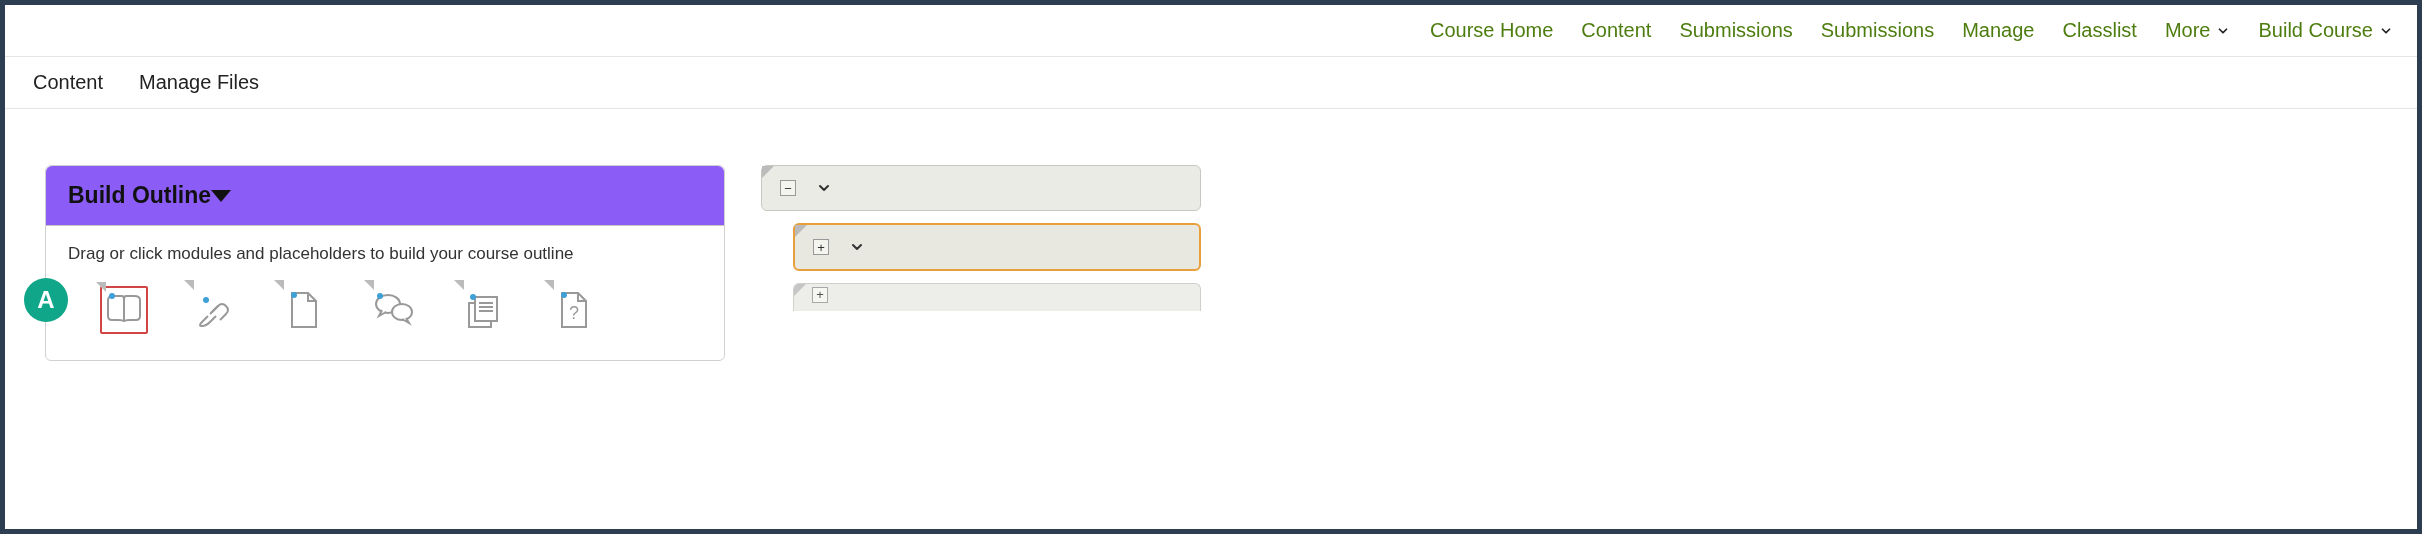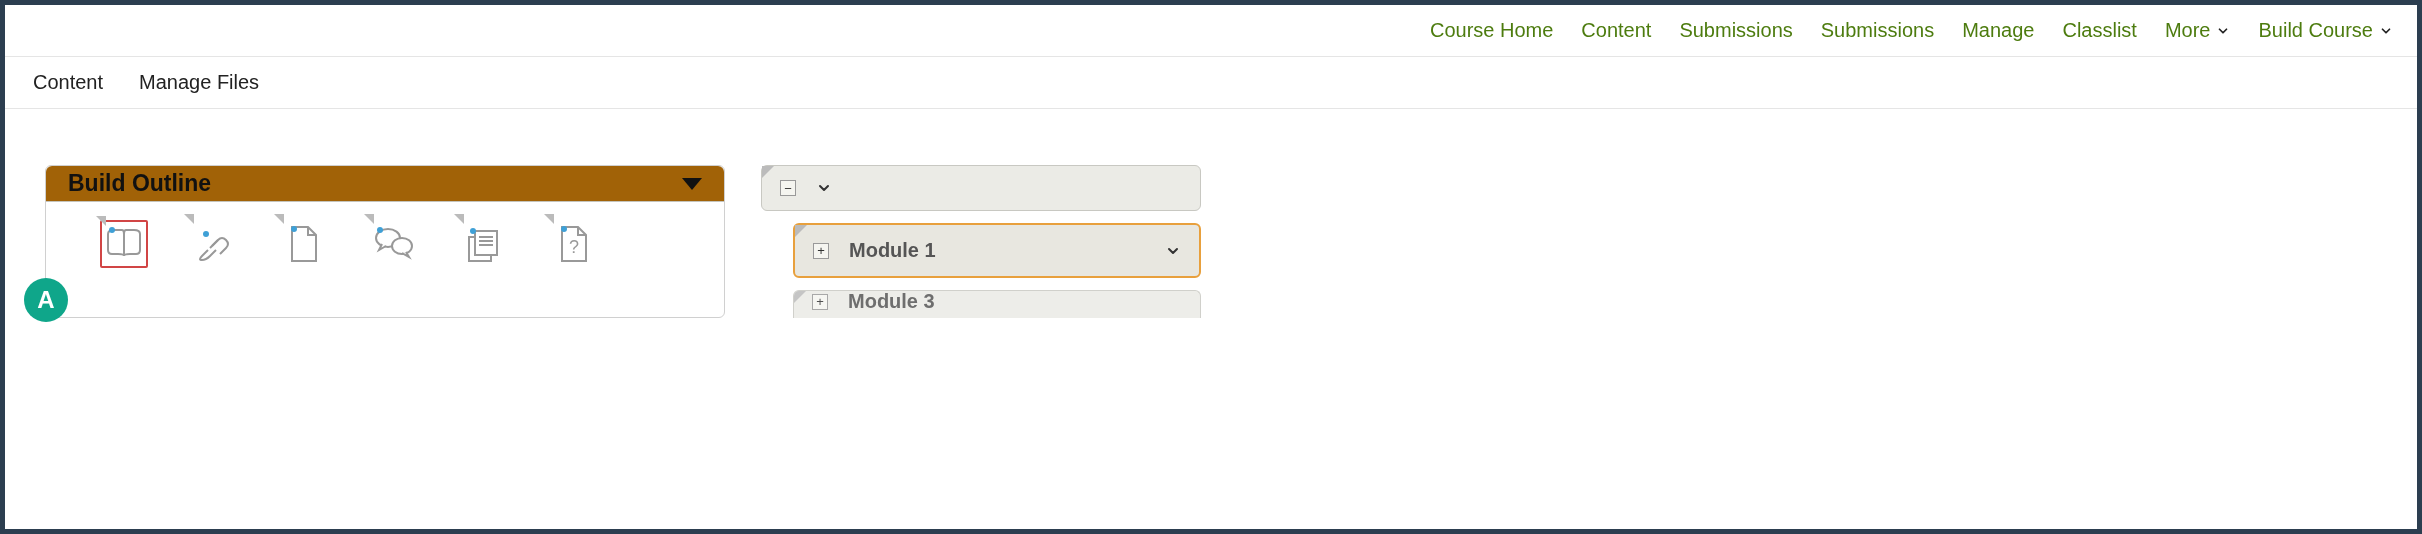--- a/index.html
+++ b/index.html
@@ -7,21 +7,21 @@
     .app { background: #fff; width: 100%; height: 100%; min-height: 524px; }
     .topnav { display: flex; justify-content: flex-end; align-items: center; padding: 14px 24px 14px 24px; gap: 28px; border-bottom: 1px solid #e5e5e5; }
     .topnav a { color: #4d7c0f; font-size: 20px; text-decoration: none; cursor: pointer; display: flex; align-items: center; gap: 6px; }
     .topnav a.dd { font-size: 20px; }
     .chevron { width: 14px; height: 14px; }
     .subnav { display: flex; align-items: flex-end; padding: 14px 28px 0 28px; gap: 36px; border-bottom: 1px solid #e5e5e5; }
     .subnav a { color: #222; font-size: 20px; text-decoration: none; cursor: pointer; padding-bottom: 14px; }
     .subnav a.active { color: #006fbf; font-weight: 600; border-bottom: 4px solid #006fbf; margin-bottom: -1px; }
     .content-area { display: flex; gap: 36px; padding: 56px 40px 0 40px; }
     .panel-left { flex: 0 0 680px; position: relative; border: 1px solid #d0d0d0; border-radius: 6px; overflow: visible; }
-    .panel-header { background: #a16207; padding: 4px 22px; display: flex; justify-content: space-between; align-items: center; border-bottom: 1px solid #c5c4bc; border-radius: 6px 6px 0 0; }
+    .panel-header { background: #8b5cf6; padding: 16px 22px; display: flex; align-items: center; border-bottom: 1px solid #c5c4bc; border-radius: 6px 6px 0 0; }
     .panel-header h2 { font-size: 23px; font-weight: 700; color: #111; }
     .panel-header .caret { width: 0; height: 0; border-left: 10px solid transparent; border-right: 10px solid transparent; border-top: 12px solid #111; }
     .panel-body { padding: 18px 22px 26px 22px; }
     .panel-body p { color: #333; font-size: 17px; margin-bottom: 22px; }
     .tool-row { display: flex; gap: 42px; padding-left: 32px; }
     .tool { position: relative; width: 48px; height: 48px; display: flex; align-items: center; justify-content: center; cursor: move; }
     .tool .corner { position: absolute; top: -6px; left: -6px; width: 0; height: 0; border-left: 10px solid transparent; border-bottom: 10px solid #bbb; transform: rotate(-90deg); }
     .tool svg { stroke: #999; fill: none; stroke-width: 2; }
     .tool.highlighted { border: 2px solid #d14545; border-radius: 2px; }
     .annotation { position: absolute; left: -22px; top: 112px; width: 44px; height: 44px; background: #0fa68a; border-radius: 50%; display: flex; align-items: center; justify-content: center; color: #fff; font-size: 24px; font-weight: 700; z-index: 5; }
@@ -66,20 +66,21 @@
   </nav>
 
   <div class="content-area">
     <div class="panel-left">
       <div class="annotation">A</div>
       <div class="panel-header">
         <h2>Build Outline</h2>
         <div class="caret"></div>
       </div>
       <div class="panel-body">
+        <p>Drag or click modules and placeholders to build your course outline</p>
         <div class="tool-row">
 
           <div class="tool highlighted">
             <div class="corner"></div>
             <svg width="40" height="36" viewBox="0 0 40 36">
               <path d="M4 8 Q4 4 10 4 L18 4 Q20 4 20 8 L20 30 Q20 28 14 28 L8 28 Q4 28 4 24 Z" fill="#fff" stroke="#999"></path>
               <path d="M36 8 Q36 4 30 4 L22 4 Q20 4 20 8 L20 30 Q20 28 26 28 L32 28 Q36 28 36 24 Z" fill="#fff" stroke="#999"></path>
               <circle cx="8" cy="4" r="3" fill="#3fa0d6" stroke="none"></circle>
             </svg>
           </div>
@@ -145,26 +146,24 @@
         <div class="corner-tri"></div>
         <span class="expand">−</span>
         <svg class="chev" viewBox="0 0 24 24">
             <path d="M6 9l6 6 6-6" stroke="#333" stroke-width="3" fill="none" stroke-linecap="round" stroke-linejoin="round"></path>
           </svg>
       </div>
 
       <div class="node child selected">
         <div class="corner-tri"></div>
         <span class="expand">+</span>
-        <span class="title">Module 1</span>
         <svg class="chev" viewBox="0 0 24 24">
             <path d="M6 9l6 6 6-6" stroke="#333" stroke-width="3" fill="none" stroke-linecap="round" stroke-linejoin="round"></path>
           </svg>
       </div>
 
       <div class="node child partial">
         <div class="corner-tri"></div>
         <span class="expand">+</span>
-        <span class="title">Module 3</span>
       </div>
     </div>
   </div>
 </div>
 
 </body></html>

